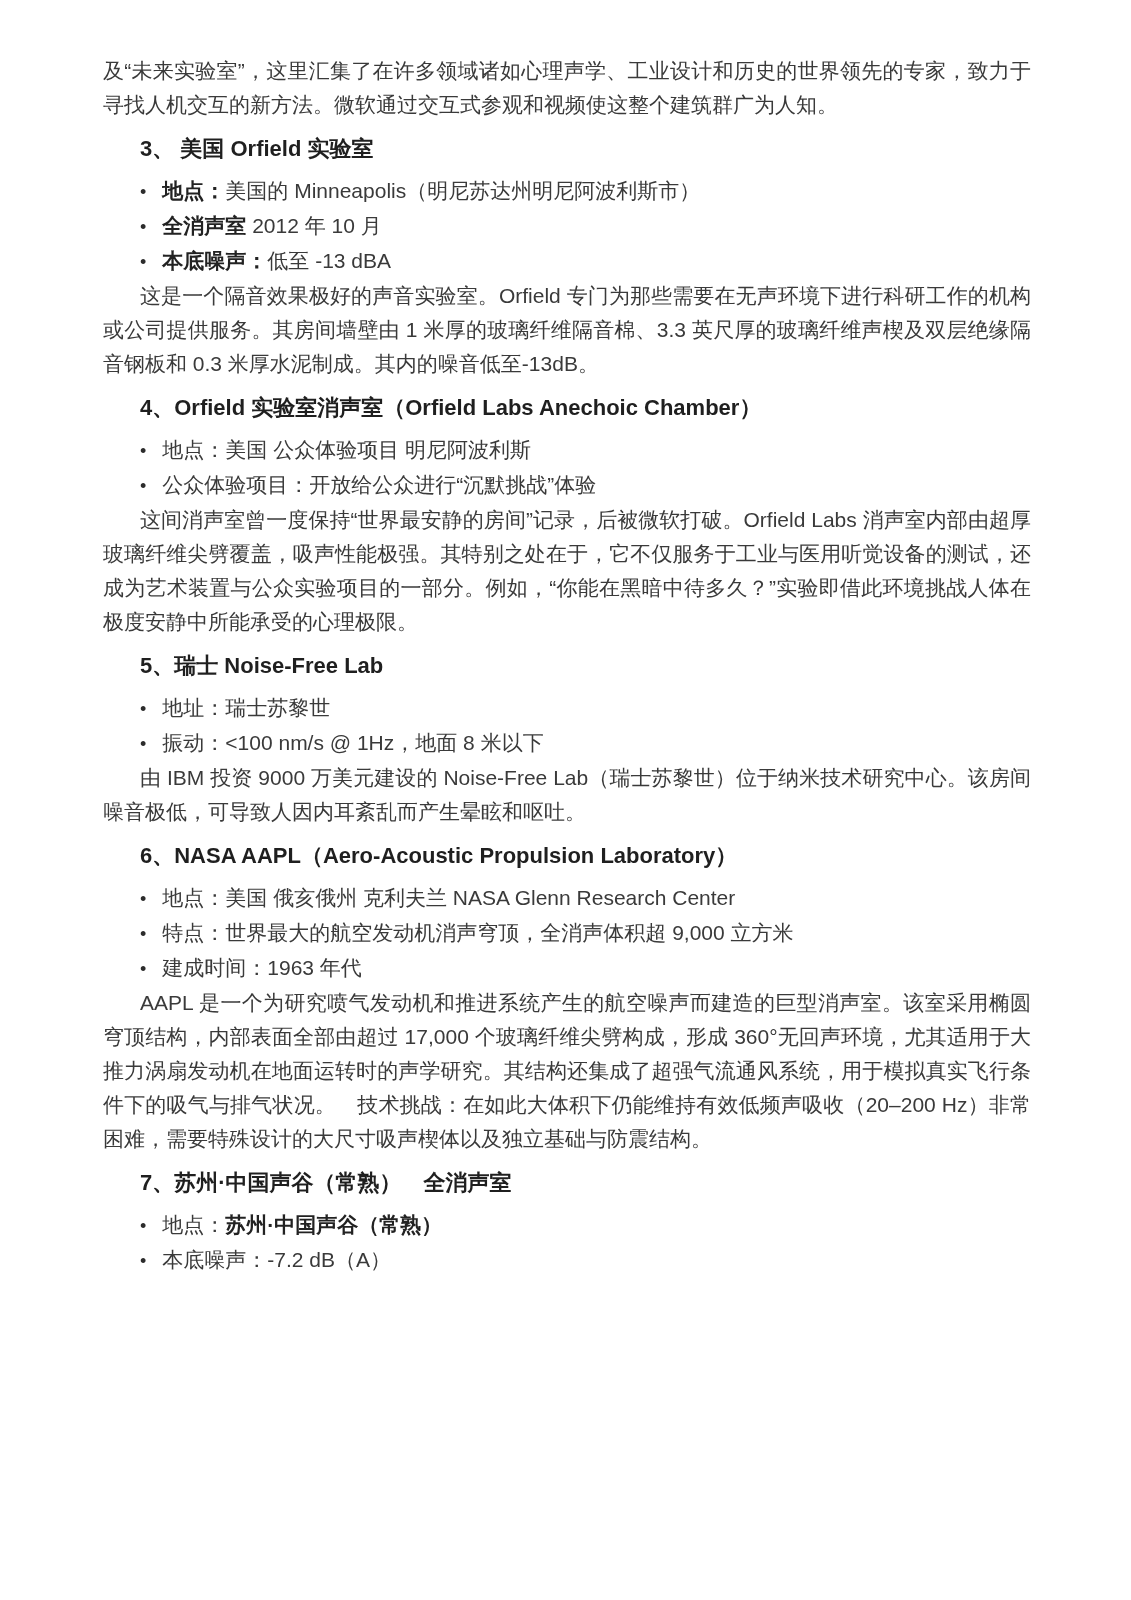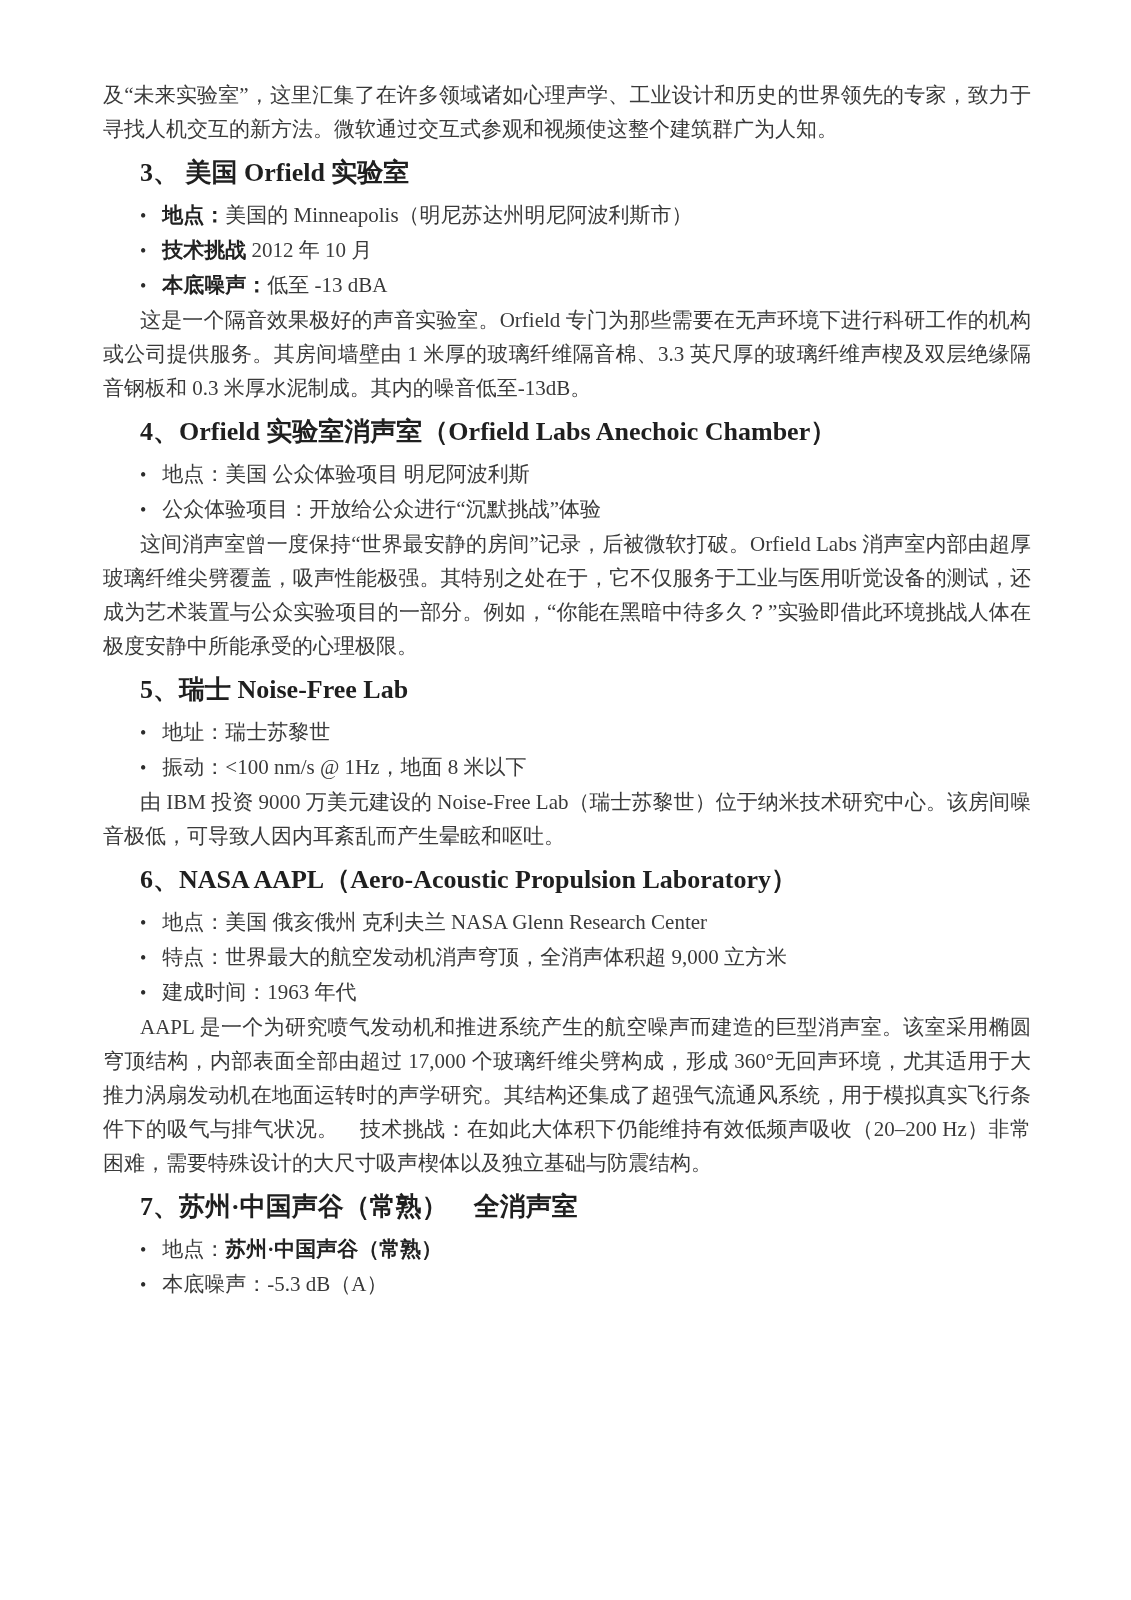--- a/index.html
+++ b/index.html
@@ -6,29 +6,29 @@
   html, body { margin: 0; padding: 0; }
   body {
     width: 1131px;
     height: 1600px;
     background: #ffffff;
     overflow: hidden;
   }
   .page {
     width: 100%;
     height: 100%;
-    padding: 78px 100px 40px 103px;
-    font-family: Liberation Serif, serif;
+    padding: 54px 100px 40px 103px;
+    font-family: Liberation Sans, sans-serif;
     color: #3a3a3a;
     font-size: 21px;
     line-height: 34px;
     text-align: justify;
   }
   .sec-heading {
-    font-size: 26px;
+    font-size: 22px;
     line-height: 30px;
     font-weight: 700;
     color: #1f1f1f;
     margin: 12px 0 10px 0;
     padding-left: 37px;
     text-align: left;
   }
   .para {
     margin: 0;
     text-indent: 37px;
@@ -48,21 +48,21 @@
 </style>
 </head>
 <body>
 
 <div class="page">
 
   <p class="para intro">及“未来实验室”，这里汇集了在许多领域诸如心理声学、工业设计和历史的世界领先的专家，致力于寻找人机交互的新方法。微软通过交互式参观和视频使这整个建筑群广为人知。</p>
 
   <h2 class="sec-heading">3、 美国 Orfield 实验室</h2>
   <p class="bullet"><span class="dot">•</span><span class="b">地点：</span><span>美国的 Minneapolis（明尼苏达州明尼阿波利斯市）</span></p>
-  <p class="bullet"><span class="dot">•</span><span class="b">技术挑战</span><span> 2012 年 10 月</span></p>
+  <p class="bullet"><span class="dot">•</span><span class="b">全消声室</span><span> 2012 年 10 月</span></p>
   <p class="bullet"><span class="dot">•</span><span class="b">本底噪声：</span><span>低至 -13 dBA</span></p>
   <p class="para">这是一个隔音效果极好的声音实验室。Orfield 专门为那些需要在无声环境下进行科研工作的机构或公司提供服务。其房间墙壁由 1 米厚的玻璃纤维隔音棉、3.3 英尺厚的玻璃纤维声楔及双层绝缘隔音钢板和 0.3 米厚水泥制成。其内的噪音低至-13dB。</p>
 
   <h2 class="sec-heading">4、Orfield 实验室消声室（Orfield Labs Anechoic Chamber）</h2>
   <p class="bullet"><span class="dot">•</span><span>地点：美国 公众体验项目 明尼阿波利斯</span></p>
   <p class="bullet"><span class="dot">•</span><span>公众体验项目：开放给公众进行“沉默挑战”体验</span></p>
   <p class="para">这间消声室曾一度保持“世界最安静的房间”记录，后被微软打破。Orfield Labs 消声室内部由超厚玻璃纤维尖劈覆盖，吸声性能极强。其特别之处在于，它不仅服务于工业与医用听觉设备的测试，还成为艺术装置与公众实验项目的一部分。例如，“你能在黑暗中待多久？”实验即借此环境挑战人体在极度安静中所能承受的心理极限。</p>
 
   <h2 class="sec-heading">5、瑞士 Noise-Free Lab</h2>
   <p class="bullet"><span class="dot">•</span><span>地址：瑞士苏黎世</span></p>
@@ -70,15 +70,15 @@
   <p class="para">由 IBM 投资 9000 万美元建设的 Noise-Free Lab（瑞士苏黎世）位于纳米技术研究中心。该房间噪音极低，可导致人因内耳紊乱而产生晕眩和呕吐。</p>
 
   <h2 class="sec-heading">6、NASA AAPL（Aero-Acoustic Propulsion Laboratory）</h2>
   <p class="bullet"><span class="dot">•</span><span>地点：美国 俄亥俄州 克利夫兰 NASA Glenn Research Center</span></p>
   <p class="bullet"><span class="dot">•</span><span>特点：世界最大的航空发动机消声穹顶，全消声体积超 9,000 立方米</span></p>
   <p class="bullet"><span class="dot">•</span><span>建成时间：1963 年代</span></p>
   <p class="para">AAPL 是一个为研究喷气发动机和推进系统产生的航空噪声而建造的巨型消声室。该室采用椭圆穹顶结构，内部表面全部由超过 17,000 个玻璃纤维尖劈构成，形成 360°无回声环境，尤其适用于大推力涡扇发动机在地面运转时的声学研究。其结构还集成了超强气流通风系统，用于模拟真实飞行条件下的吸气与排气状况。　技术挑战：在如此大体积下仍能维持有效低频声吸收（20–200 Hz）非常困难，需要特殊设计的大尺寸吸声楔体以及独立基础与防震结构。</p>
 
   <h2 class="sec-heading">7、苏州·中国声谷（常熟）　全消声室</h2>
   <p class="bullet"><span class="dot">•</span><span>地点：</span><span class="b">苏州·中国声谷（常熟）</span></p>
-  <p class="bullet"><span class="dot">•</span><span>本底噪声：-5.3 dB（A）</span></p>
+  <p class="bullet"><span class="dot">•</span><span>本底噪声：-7.2 dB（A）</span></p>
 
 </div>
 
 </body></html>

